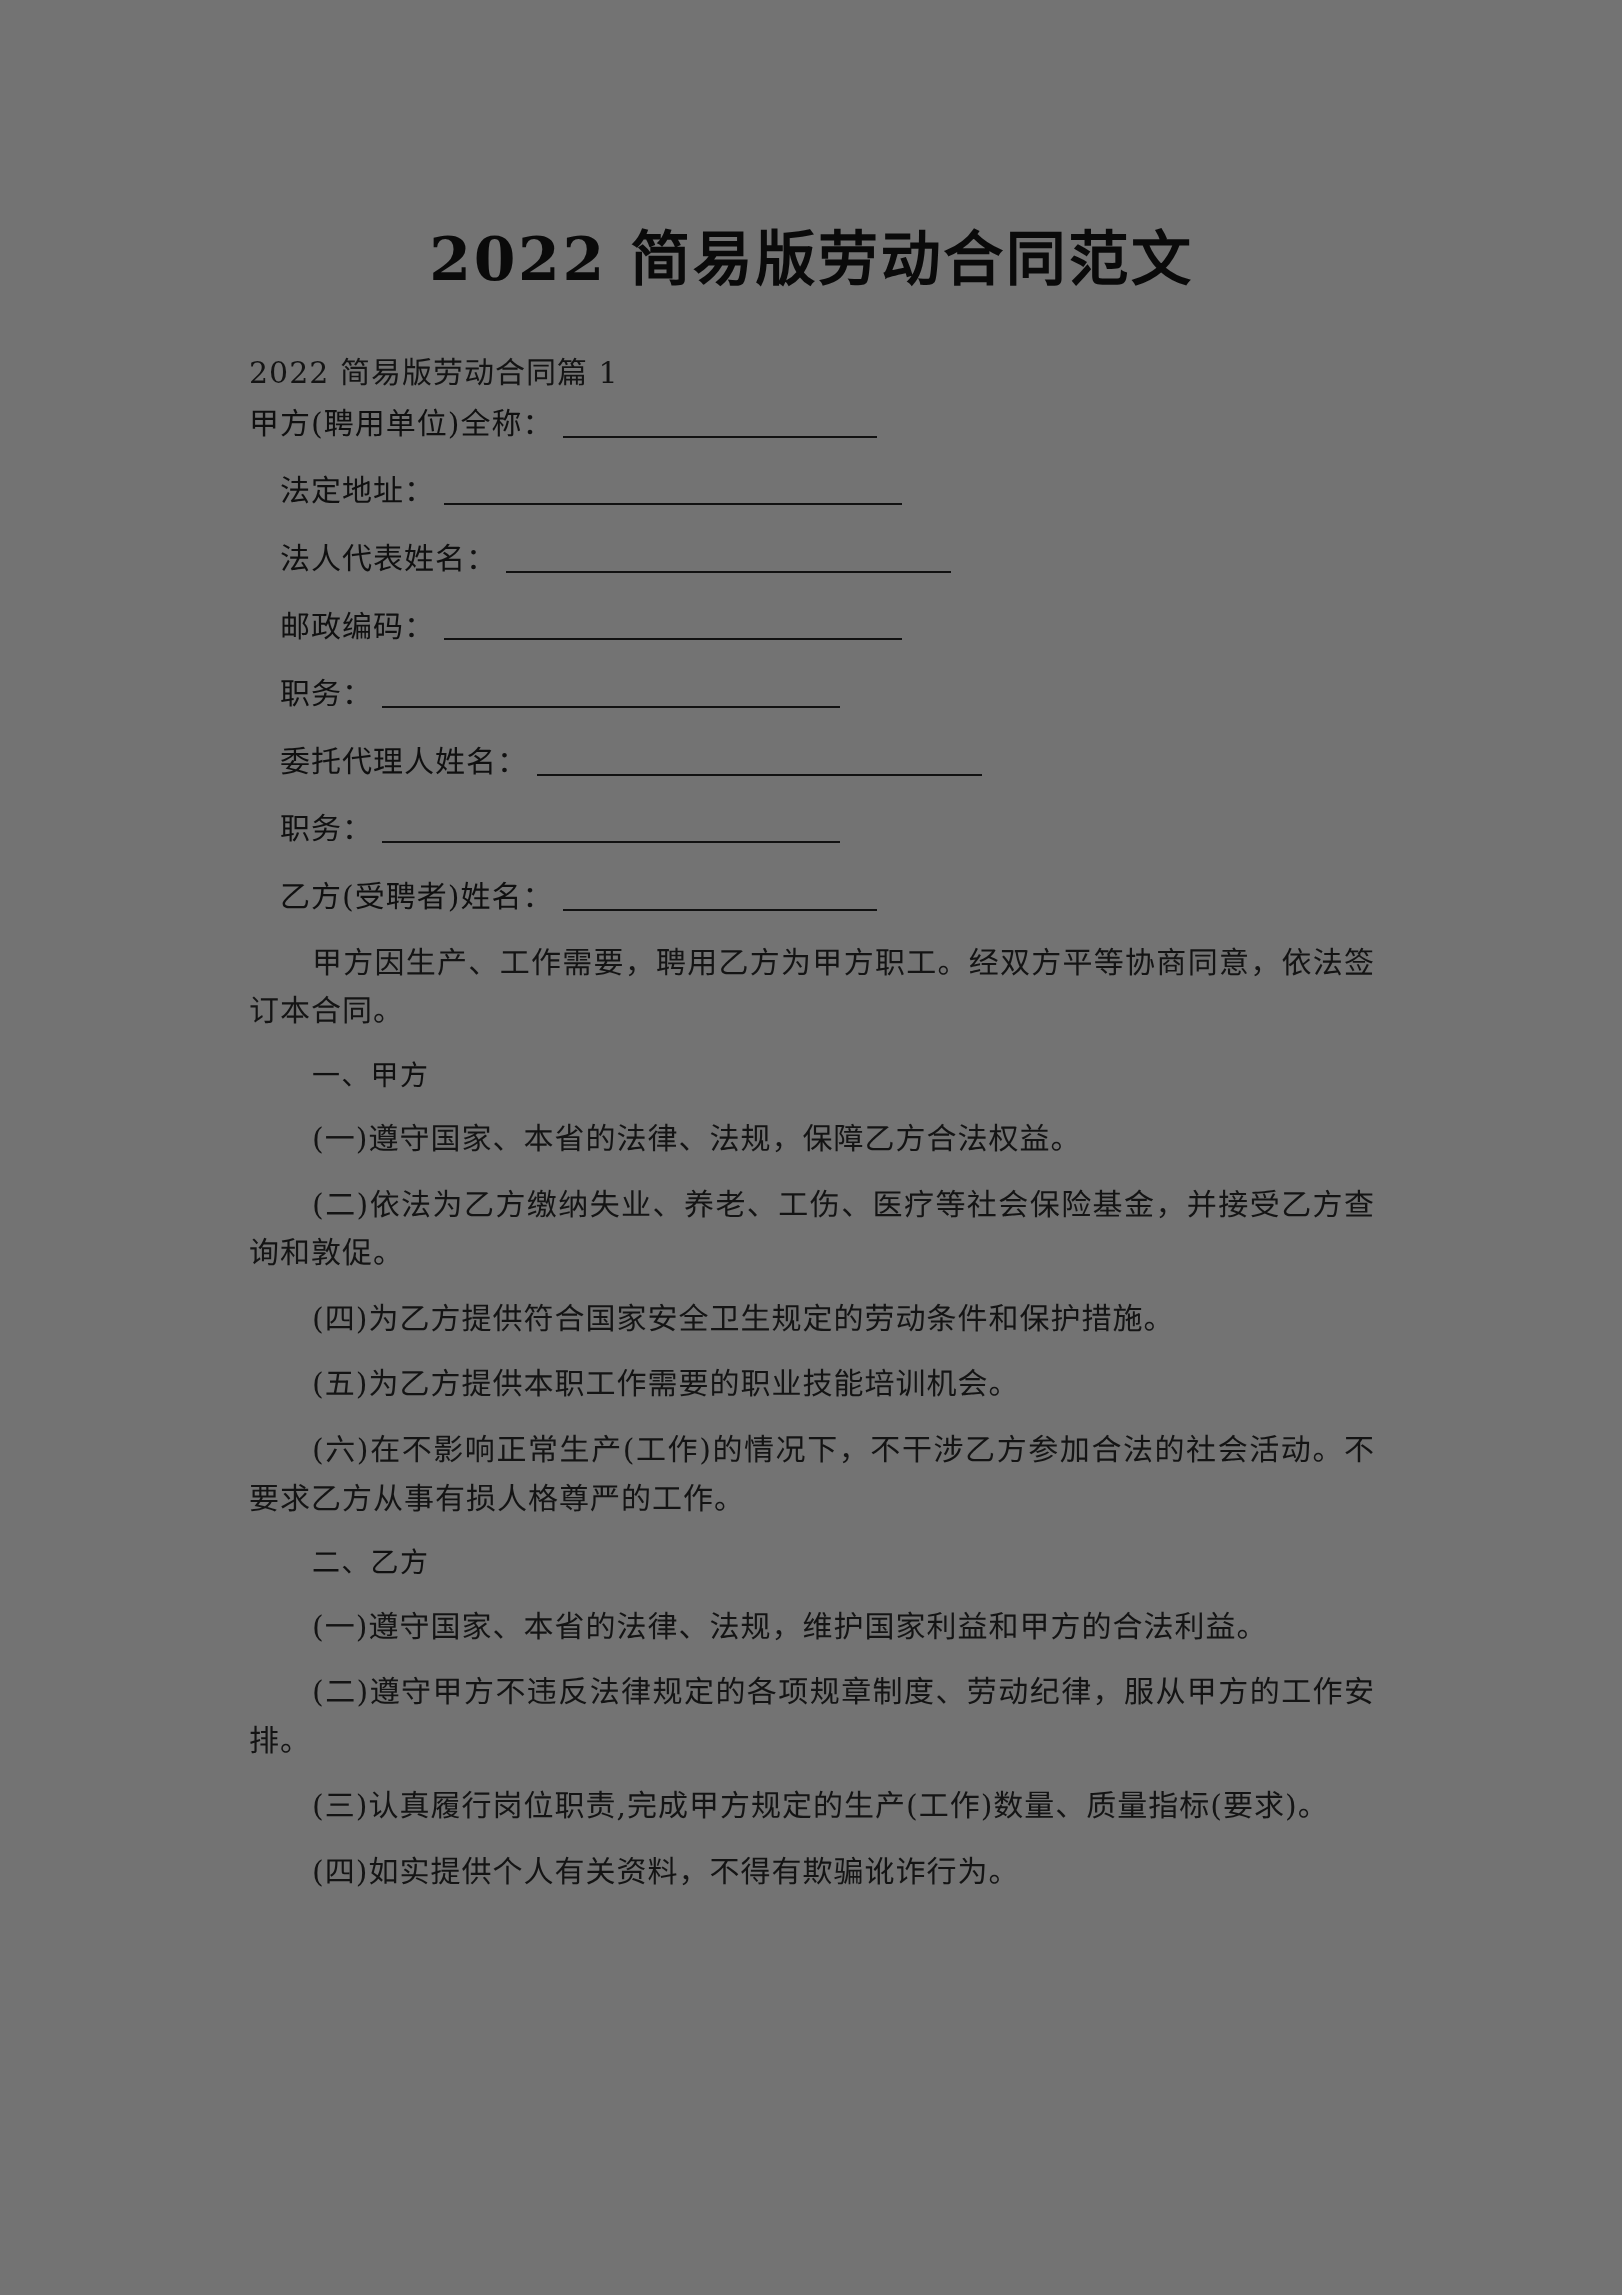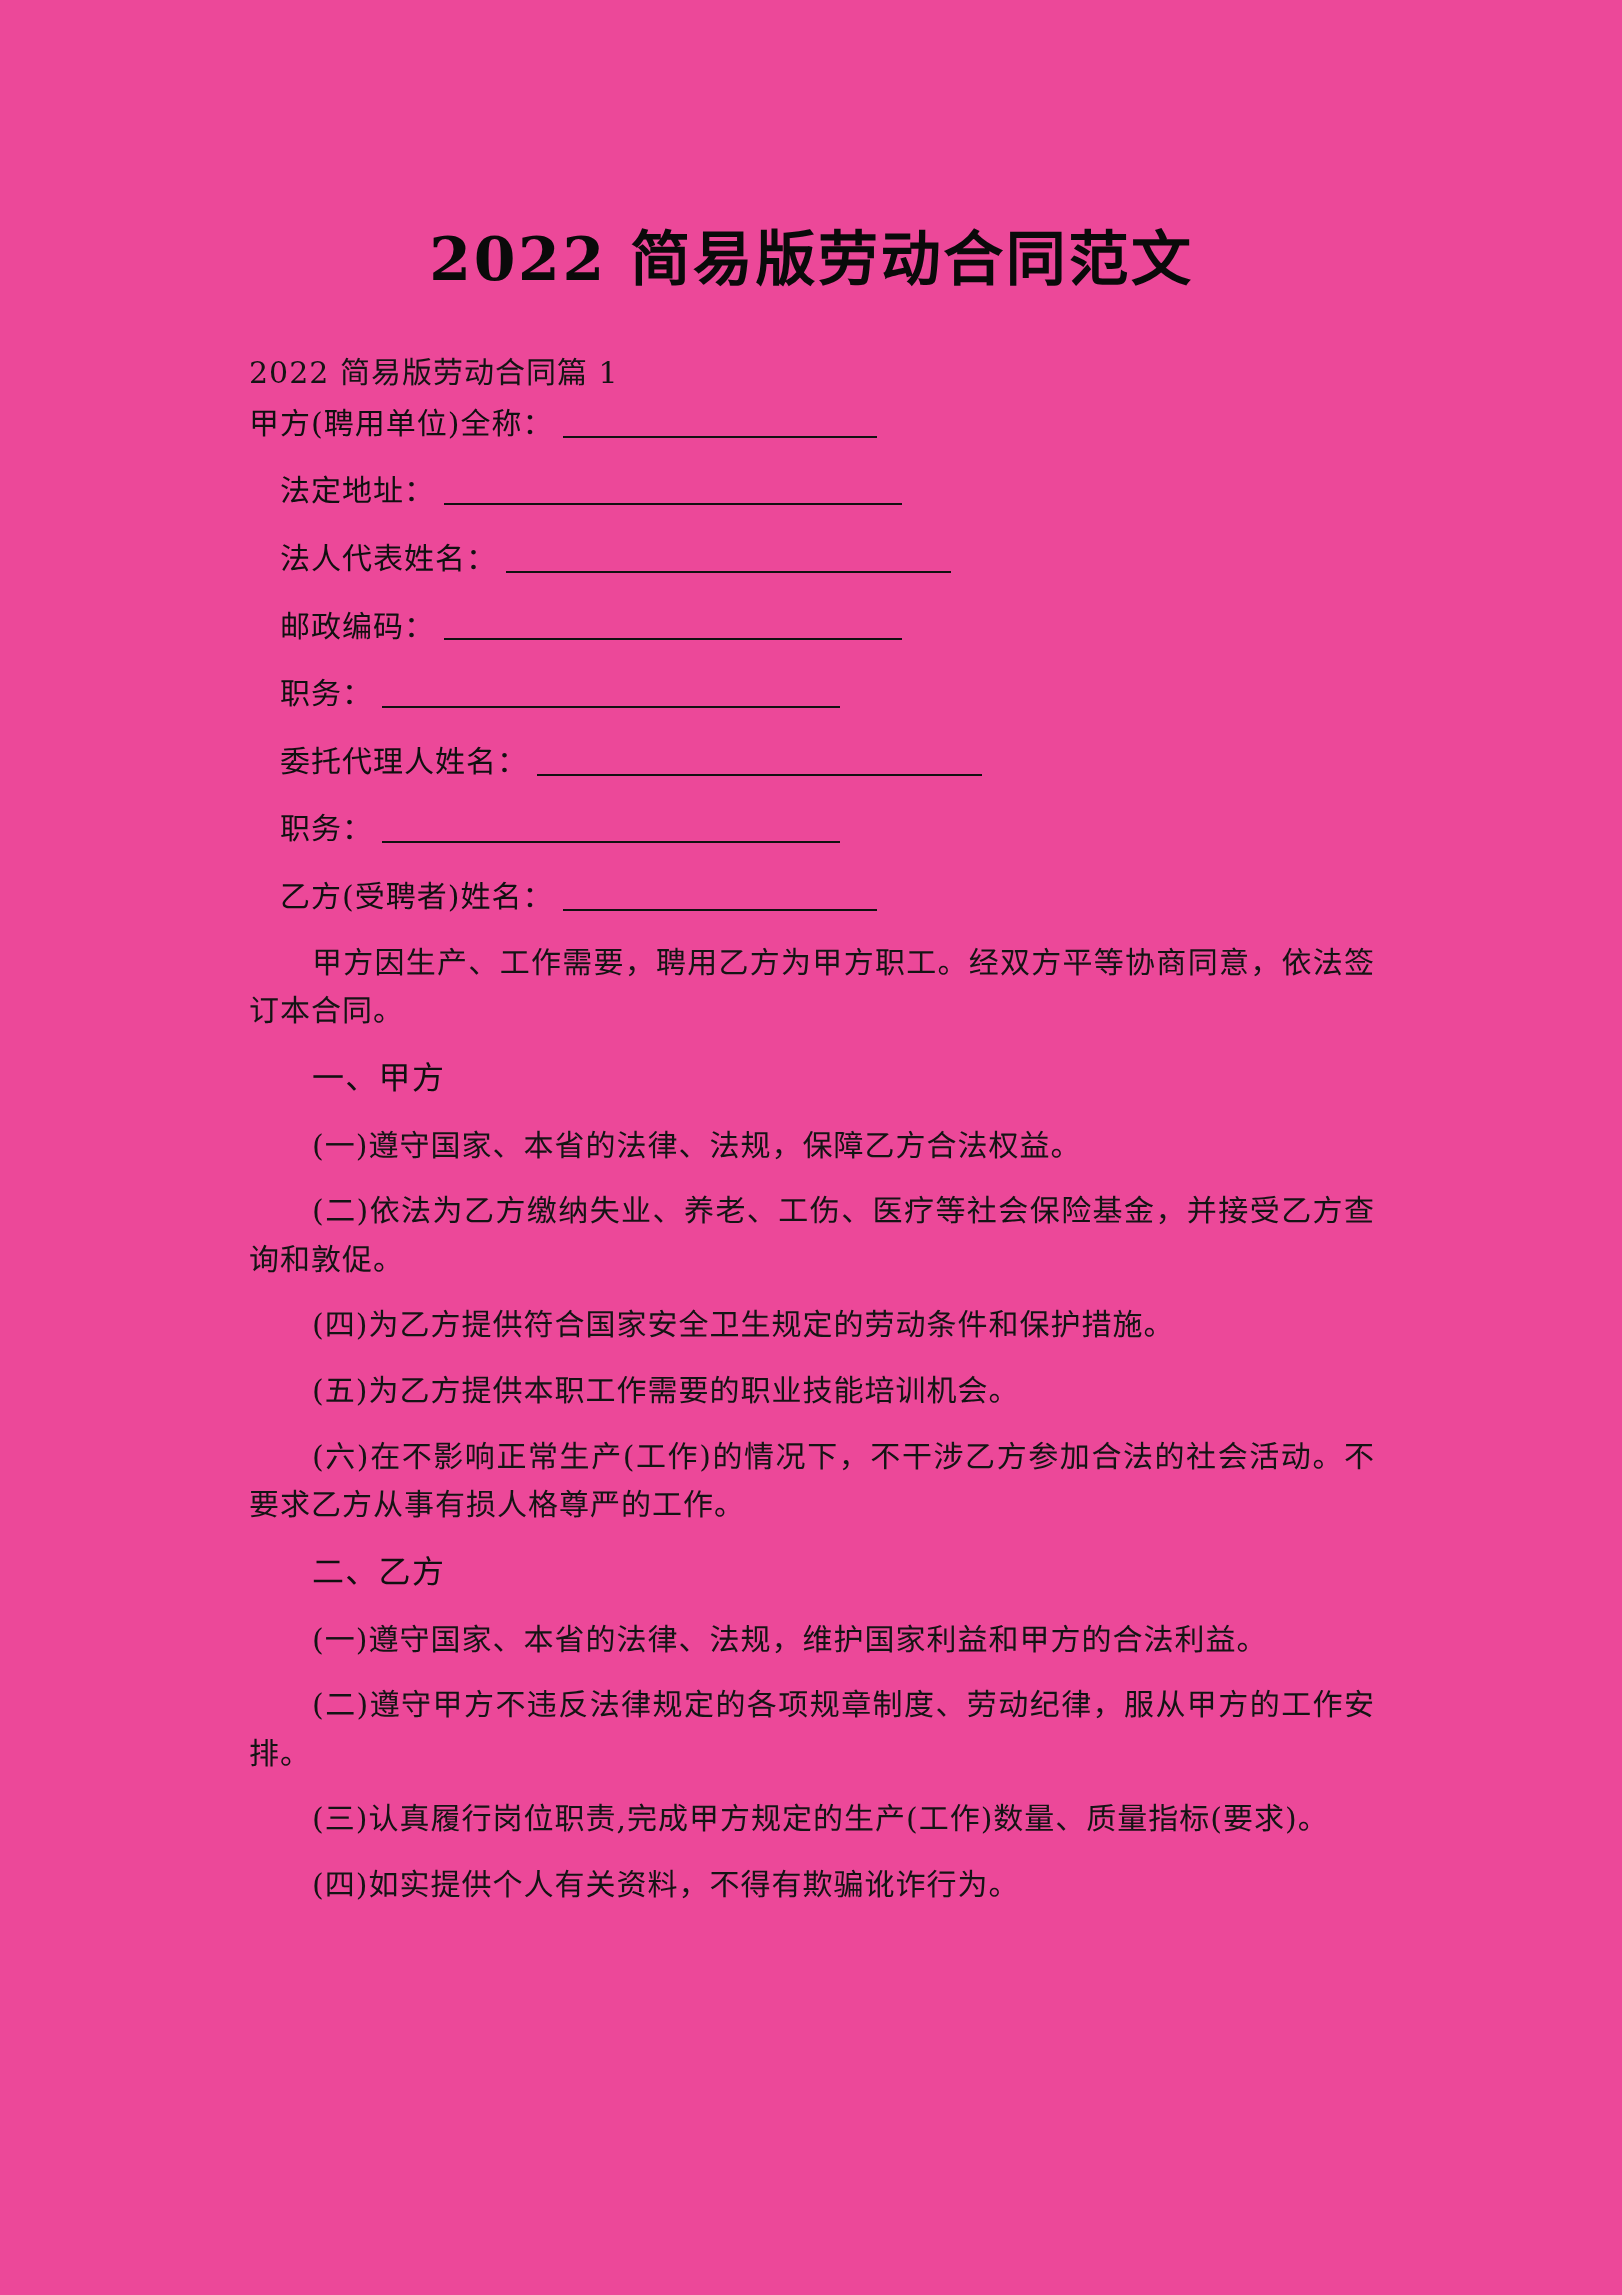--- a/index.html
+++ b/index.html
@@ -6,21 +6,21 @@
   html, body {
     margin: 0;
     padding: 0;
     background: #ffffff;
   }
 
   .page {
     position: relative;
     width: 1623px;
     height: 2295px;
-    background: #ec4899;
+    background: #737373;
     box-sizing: border-box;
     font-family: "DejaVu Serif", "Liberation Serif", serif;
     color: #101010;
     overflow: hidden;
   }
 
   .doc-title {
     position: absolute;
     left: 0;
     right: 0;
@@ -88,21 +88,21 @@
 
   .blank-sm  { width: 314px; }
   .blank-md  { width: 445px; }
   .blank-lg  { width: 458px; }
 
   .field-indent {
     padding-left: 31px;
   }
 
   .section-head {
-    font-size: 32px;
+    font-size: 28px;
     line-height: 1.62;
     letter-spacing: 1.3px;
     text-indent: 63px;
     margin: 0 0 17px 0;
   }
 
   .lead-line {
     margin-top: 9.2px;
   }
 </style>

